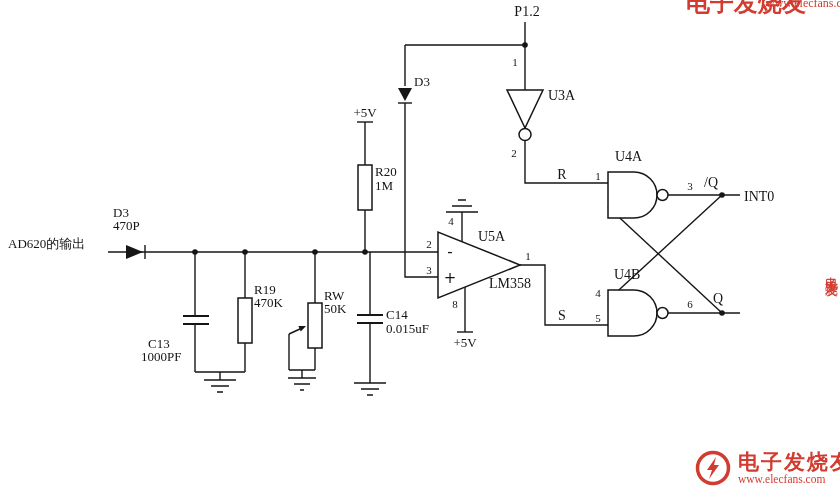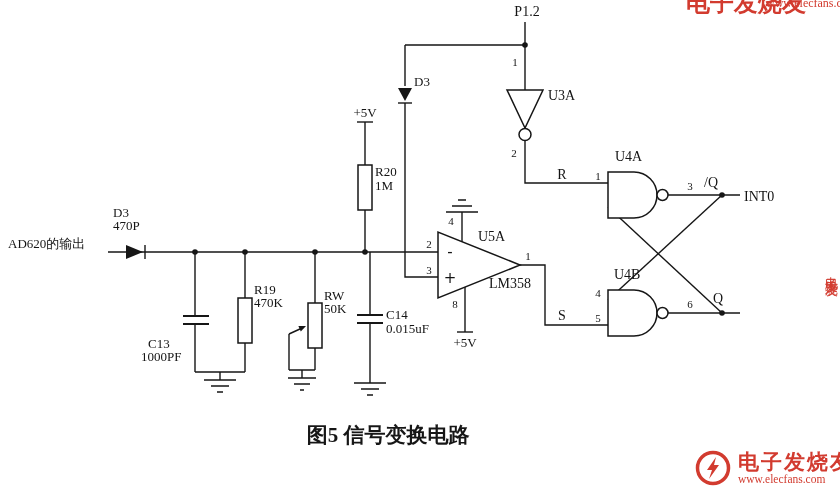--- a/index.html
+++ b/index.html
@@ -176,21 +176,20 @@
     <text class="lblb" x="744" y="201">INT0</text>
 
     <text class="lblb" x="614" y="279">U4B</text>
     <text class="pin" x="598" y="297" text-anchor="middle">4</text>
     <text class="pin" x="598" y="322" text-anchor="middle">5</text>
     <text class="pin" x="690" y="308" text-anchor="middle">6</text>
     <text class="lblb" x="718" y="303" text-anchor="middle">Q</text>
   </svg>
 
   
-  <div id="title">图5 信号变换电路</div>
 
   
   <div id="wm-top" class="wm">电子发烧友</div>
   <div id="wm-top-url" class="wm">www.elecfans.com</div>
   <div id="wm-side" class="wm">电子发烧友</div>
 
   <div id="wm-logo-box" class="wm">
     <svg id="wm-logo" viewBox="0 0 38 38">
       <circle cx="19" cy="19" r="15.5" fill="none" stroke="#d23b2f" stroke-width="3.5"></circle>
       <polygon points="22,8 13,21 18,21 15,30 25,16 20,16" fill="#d23b2f"></polygon>

